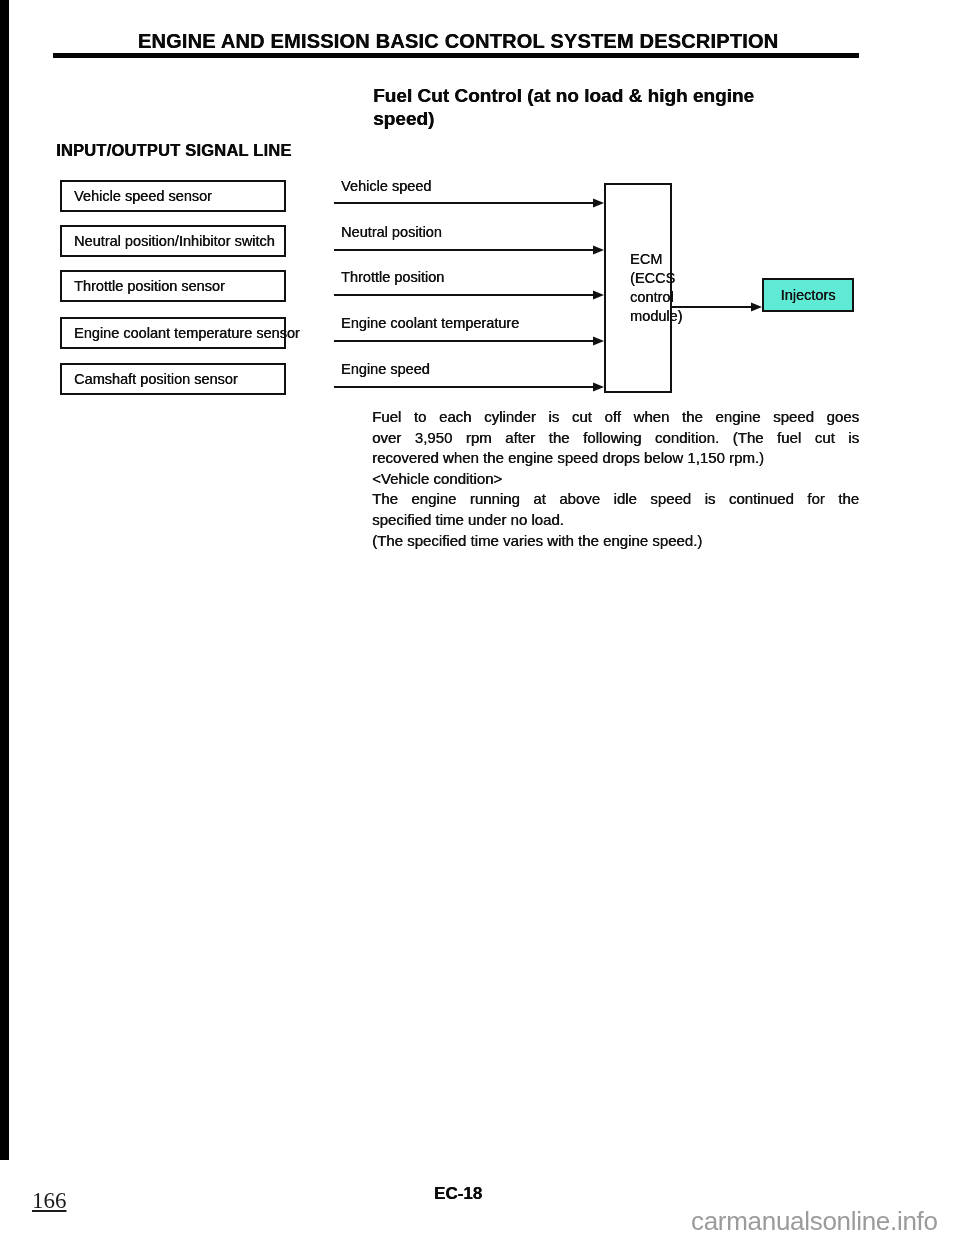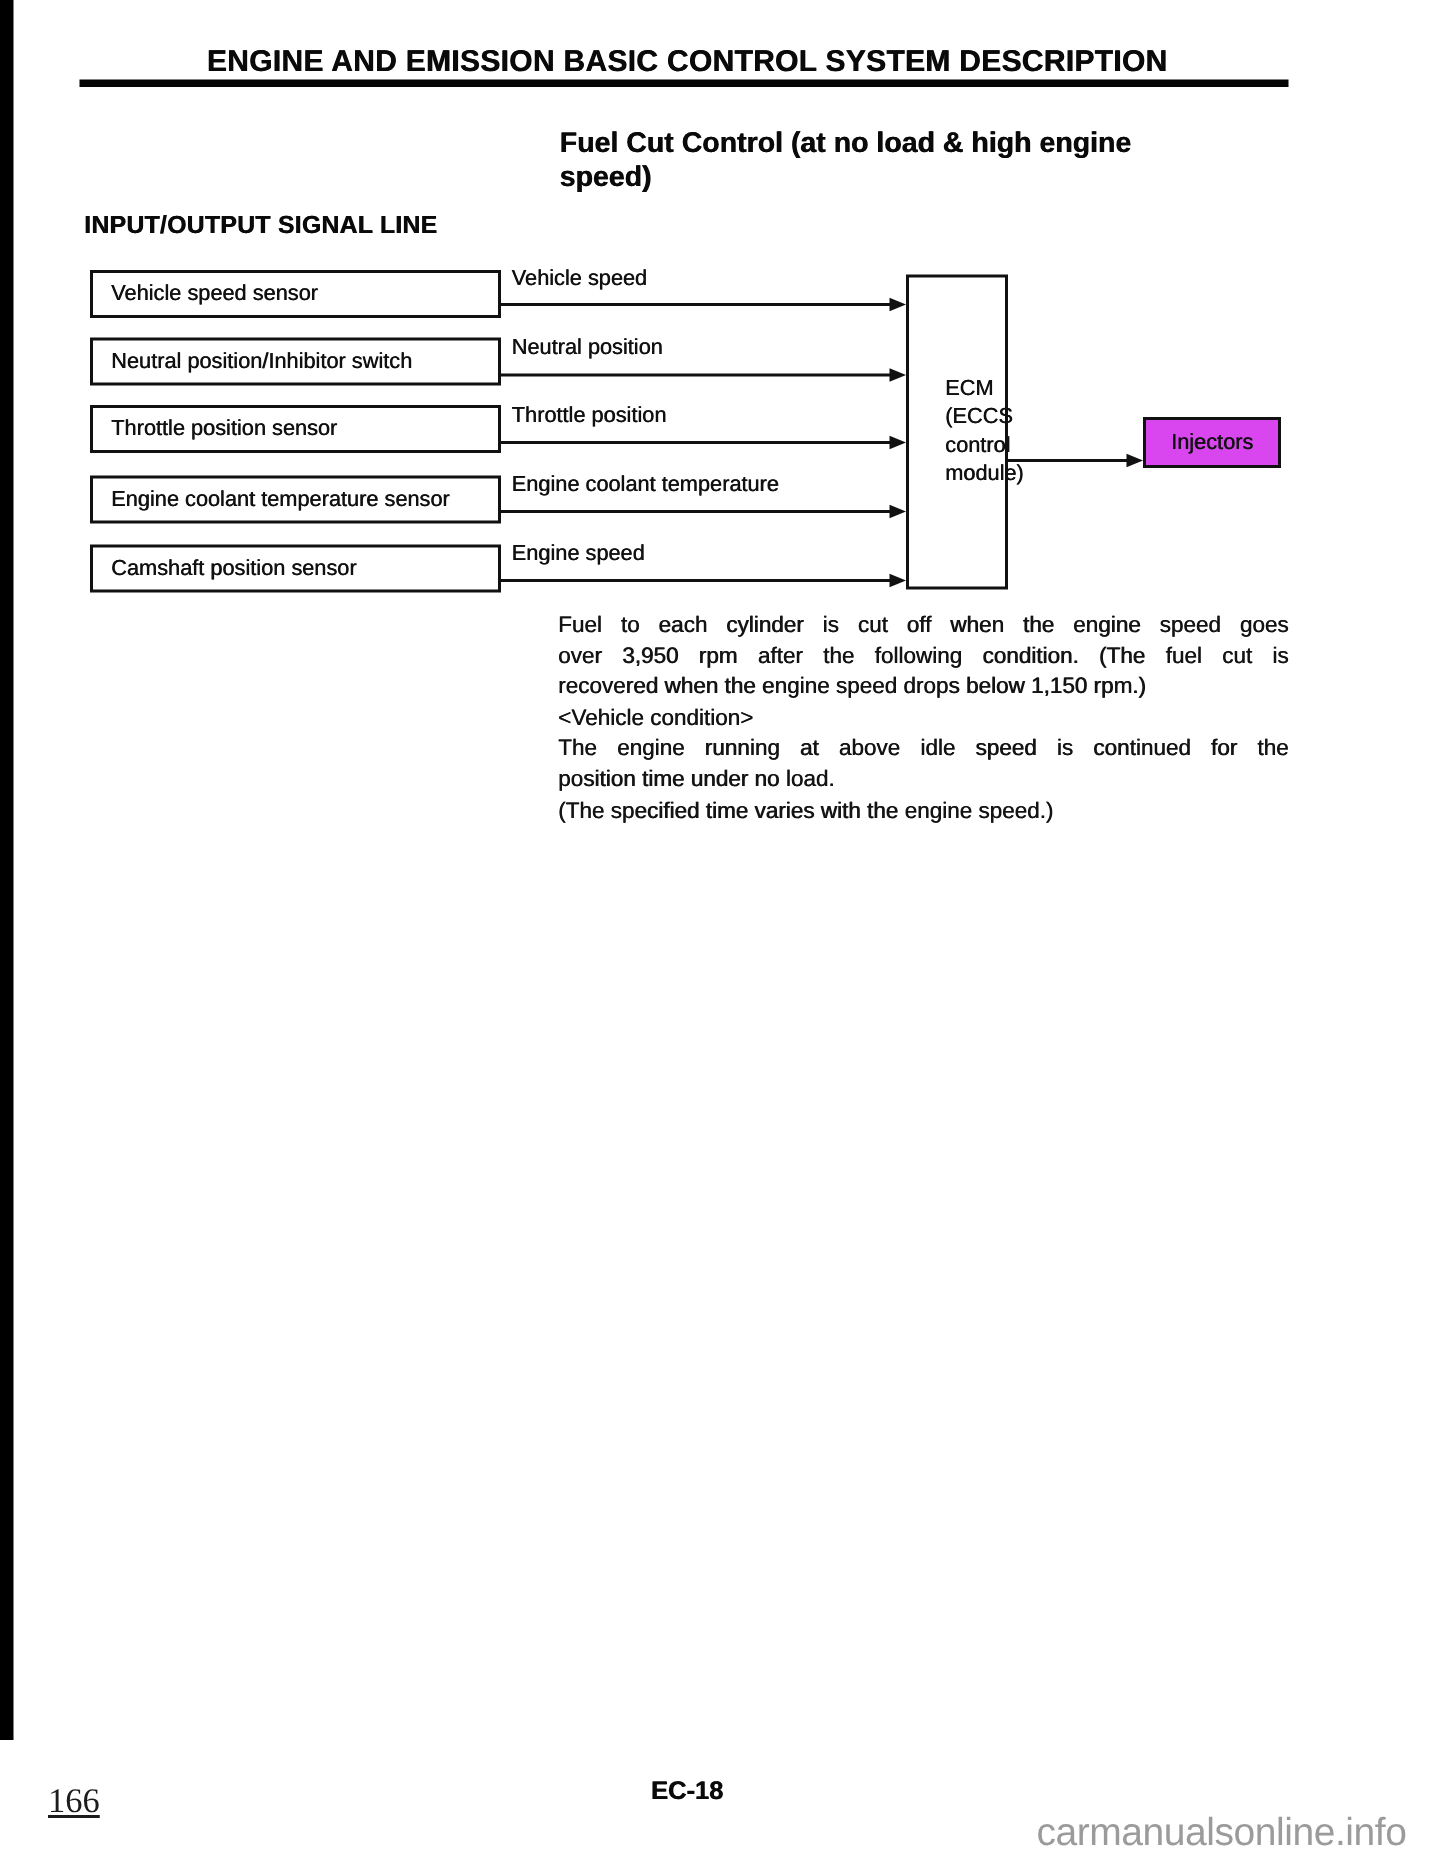--- a/index.html
+++ b/index.html
@@ -47,21 +47,21 @@
     left: 56px; top: 141px;
     font-size: 16.5px; font-weight: 700;
     letter-spacing: 0.2px;
     color: #0a0a0a;
     text-shadow: 0.4px 0 0 currentColor;
   }
   .diagram { position: absolute; left: 0; top: 0; width: 960px; height: 420px; }
   .diagram svg { position: absolute; left: 0; top: 0; }
   .sensor-box {
     position: absolute;
-    left: 60px; width: 274px; height: 32px;
+    left: 60px; width: 226px; height: 32px;
     border: 2px solid #111;
     background: #fff;
     display: flex; align-items: center;
     padding-left: 12px;
     font-size: 14.5px;
     text-shadow: 0.35px 0 0 currentColor;
     white-space: nowrap;
   }
   .signal-label {
     position: absolute;
@@ -80,21 +80,21 @@
     padding-left: 24px;
     font-size: 14.5px; line-height: 19px;
     white-space: pre-line;
     text-shadow: 0.35px 0 0 currentColor;
   }
   .injectors-box {
     position: absolute;
     left: 762px; top: 278px;
     width: 92px; height: 34px;
     border: 2px solid #111;
-    background: #d946ef;
+    background: #5eead4;
     display: flex; align-items: center; justify-content: center;
     font-size: 14.5px;
     text-shadow: 0.35px 0 0 currentColor;
   }
   .body-paragraph {
     position: absolute;
     left: 372px; top: 407px;
     width: 487px;
     font-size: 15px;
     line-height: 20.6px;
@@ -185,21 +185,21 @@
 module)</div>
     <div class="injectors-box">Injectors</div>
   </div>
 
   <div class="body-paragraph">
     <div class="line justify">Fuel to each cylinder is cut off when the engine speed goes</div>
     <div class="line justify">over 3,950 rpm after the following condition. (The fuel cut is</div>
     <div class="line">recovered when the engine speed drops below 1,150 rpm.)</div>
     <div class="line">&lt;Vehicle condition&gt;</div>
     <div class="line justify">The engine running at above idle speed is continued for the</div>
-    <div class="line">position time under no load.</div>
+    <div class="line">specified time under no load.</div>
     <div class="line">(The specified time varies with the engine speed.)</div>
   </div>
 
   <div class="page-code">EC-18</div>
   <div class="page-number">166</div>
   <div class="watermark">carmanualsonline.info</div>
 
 </div>
 
 </body></html>

